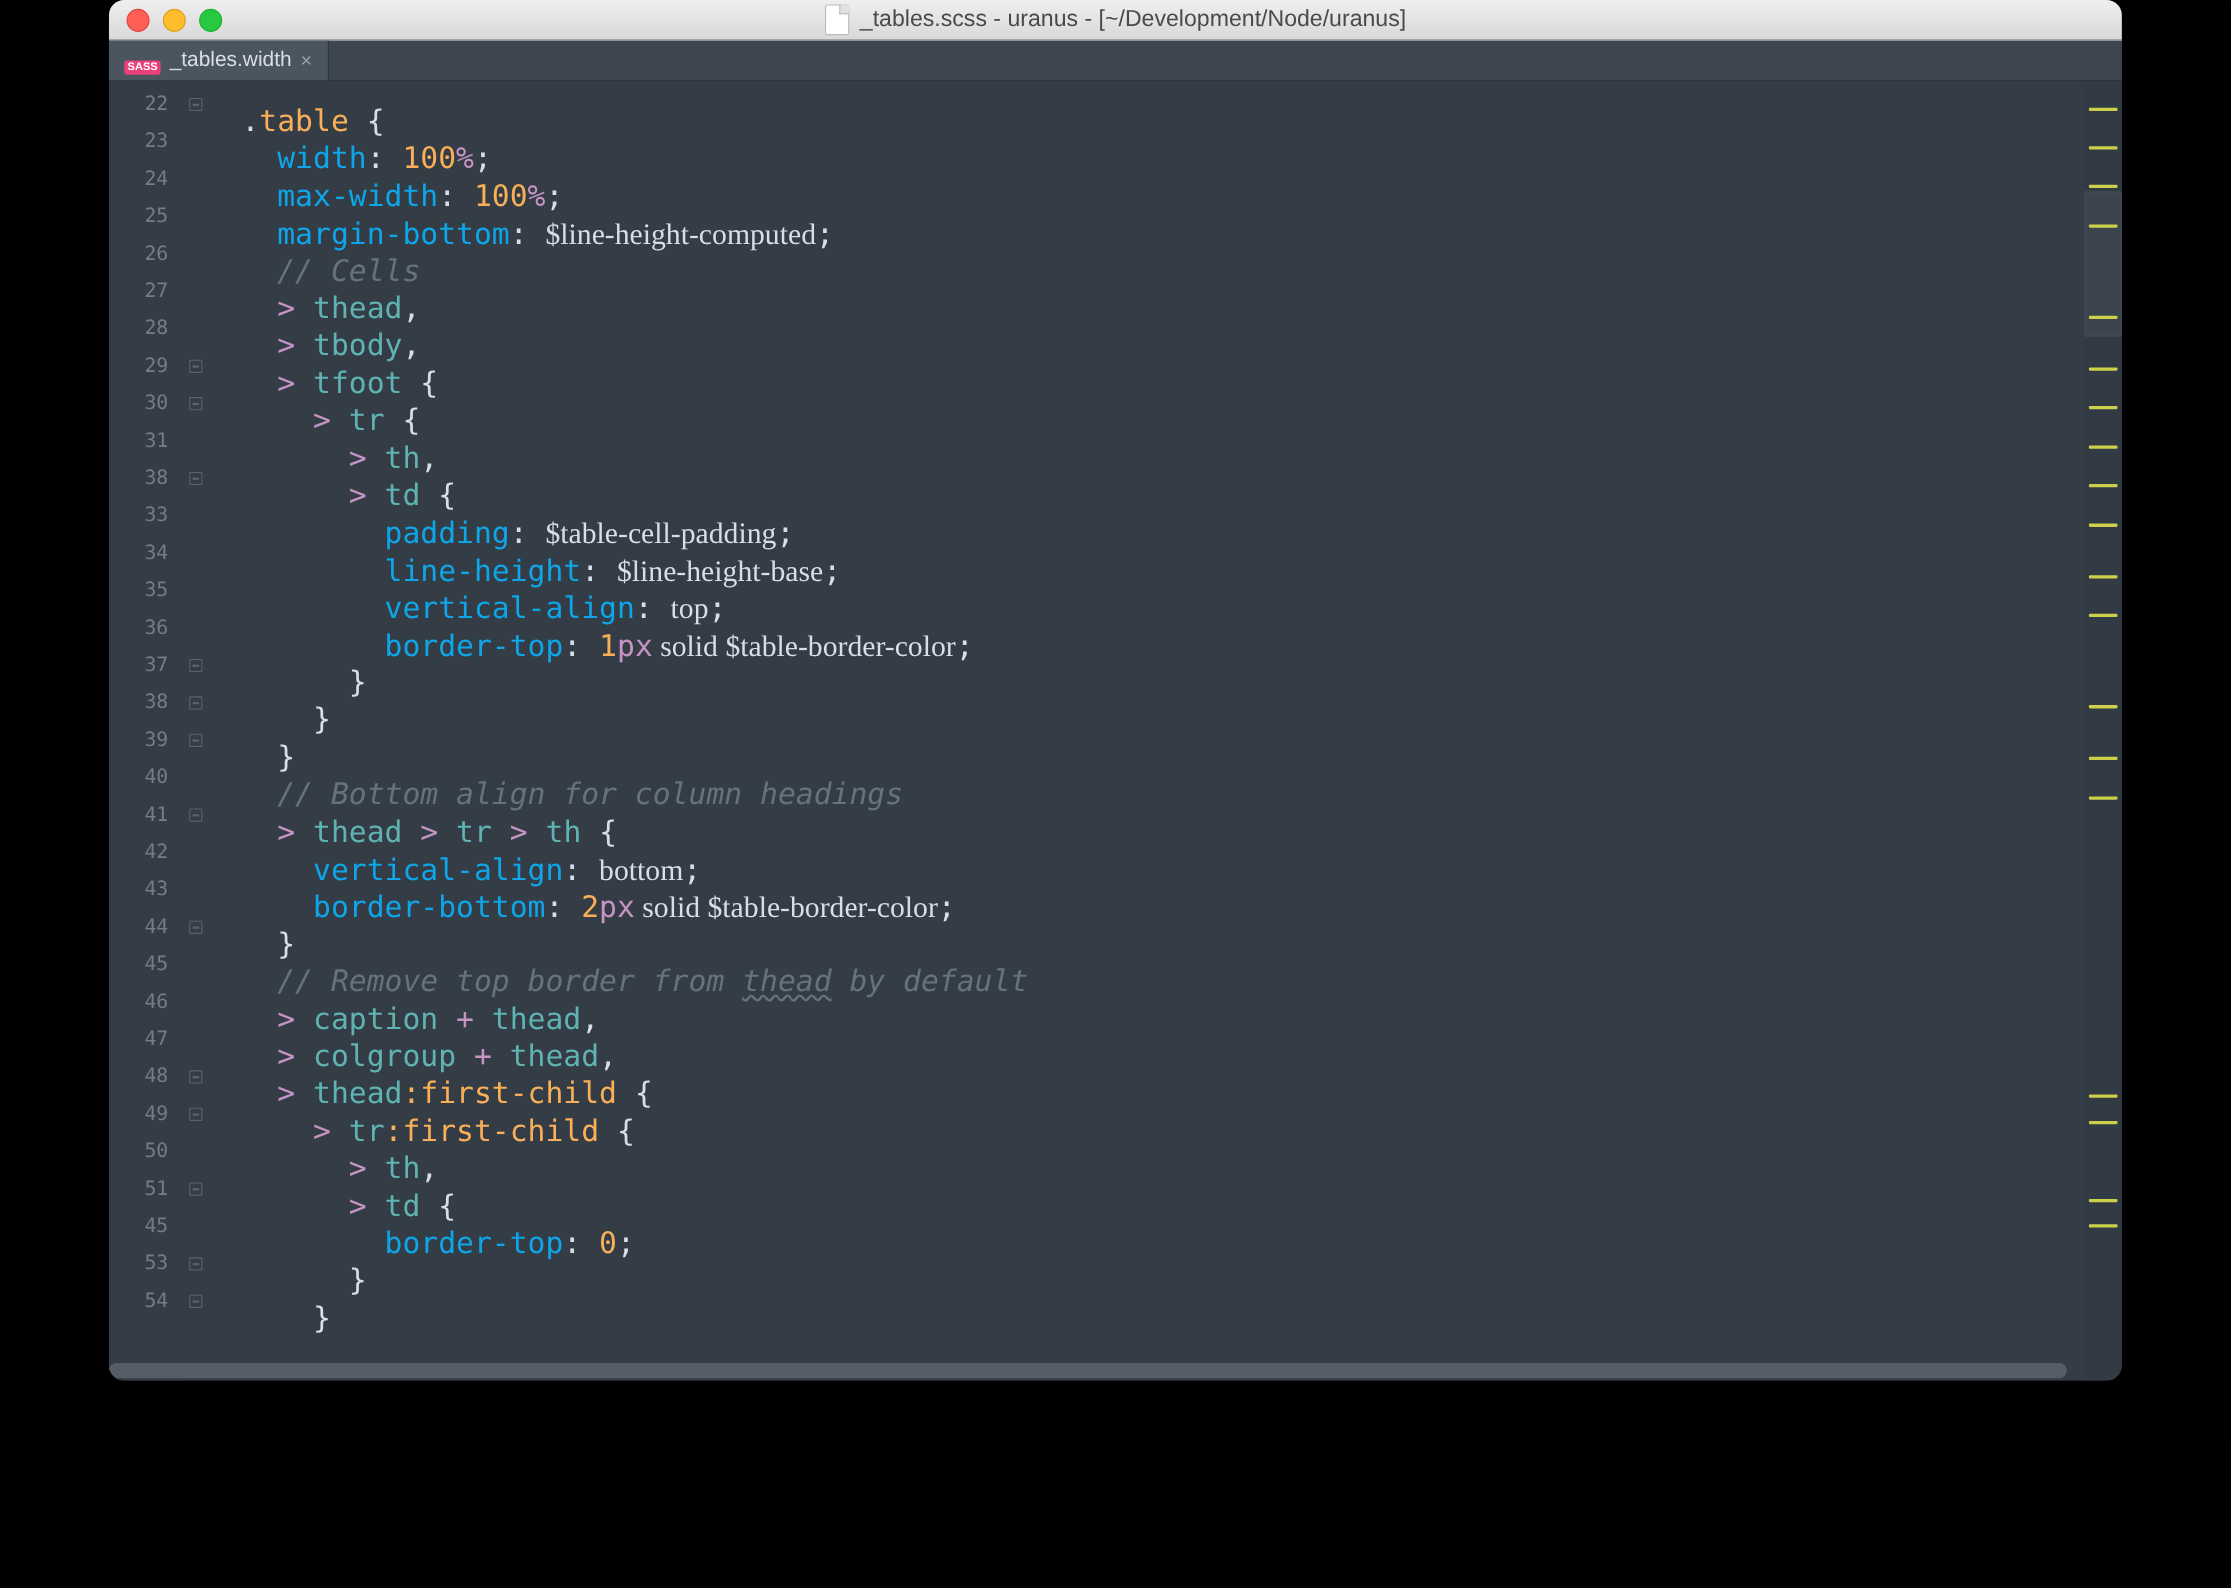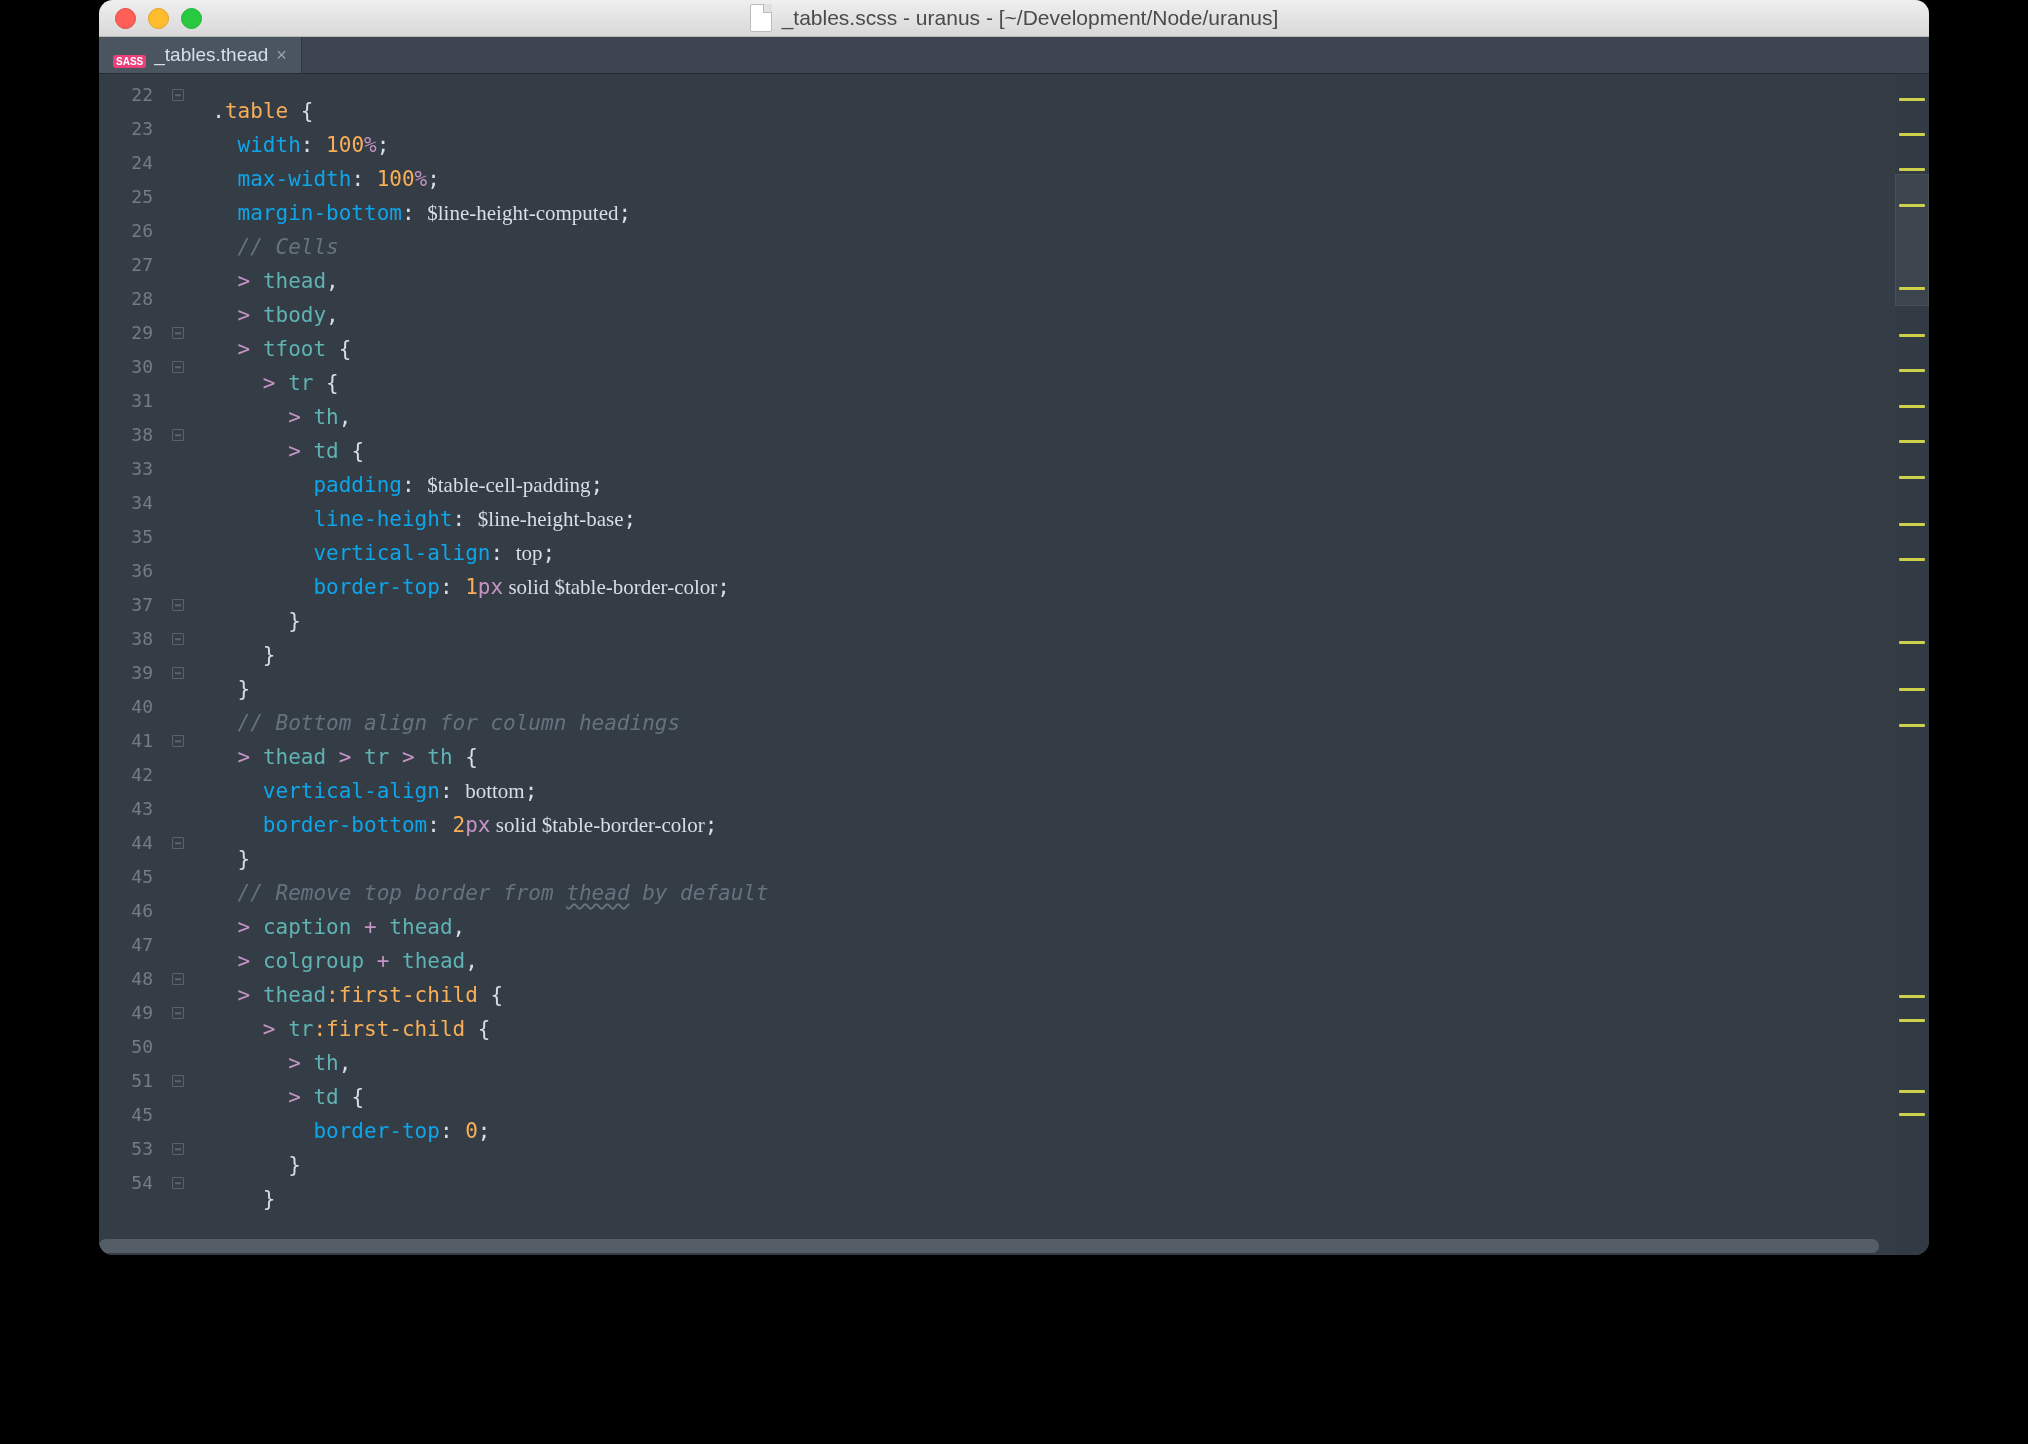--- a/index.html
+++ b/index.html
@@ -21,21 +21,21 @@
   .tab .sass-badge{font-size:10px;font-weight:bold;background:#ec407a;color:#fff;border-radius:3px;padding:1px 3px;margin-top:12px;}
   .tab .close{color:#9aa4ae;font-size:18px;line-height:1;}
   
   .editor{flex:1;display:flex;position:relative;background:#343d46;}
   .gutter{width:70px;background:#343d46;padding-top:4px;text-align:right;box-sizing:border-box;}
   .gutter .ln{height:34px;line-height:34px;font-family:Menlo,Monaco,Consolas,monospace;font-size:18px;color:#747c84;padding-right:16px;}
   .foldcol{width:18px;padding-top:4px;}
   .foldcol .fg{height:34px;display:flex;align-items:center;justify-content:center;}
   .foldcol .fg span{display:inline-block;width:10px;height:10px;border:1.5px solid #5a636c;border-radius:1px;position:relative;}
   .foldcol .fg span::before{content:"";position:absolute;left:2px;right:2px;top:50%;height:1.5px;background:#5a636c;transform:translateY(-50%);}
-  .codecol{flex:1;padding-top:20px;font-family:Menlo,Monaco,Consolas,monospace;font-size:21px;white-space:pre;position:relative;}
+  .codecol{flex:1;padding-top:20px;font-family:Menlo,Monaco,Consolas,monospace;font-size:27px;white-space:pre;position:relative;}
   .codecol .cl{height:34px;line-height:34px;}
   .c-class{color:#f9ae58;}
   .c-prop{color:#0ea5e9;}
   .c-punc{color:#d8dee9;}
   .c-num{color:#f9ae58;}
   .c-unit{color:#c594c5;}
   .c-var{color:#d8dee9;font-family:Liberation Serif, serif;}
   .c-tag{color:#5fb3b3;}
   .c-op{color:#c594c5;}
   .c-comment{color:#65737e;font-style:italic;}
@@ -63,21 +63,21 @@
       </div>
       <div class="title-center">
         <span class="doc-icon"></span>
         <span>_tables.scss - uranus - [~/Development/Node/uranus]</span>
       </div>
     </div>
 
     <div class="tabbar">
       <div class="tab">
         <span class="sass-badge">SASS</span>
-        <span>_tables.thead</span>
+        <span>_tables.width</span>
         <span class="close">×</span>
       </div>
     </div>
 
     <div class="editor">
       <div class="gutter" id="gutter">
           <div class="ln">22</div>
           <div class="ln">23</div>
           <div class="ln">24</div>
           <div class="ln">25</div>

